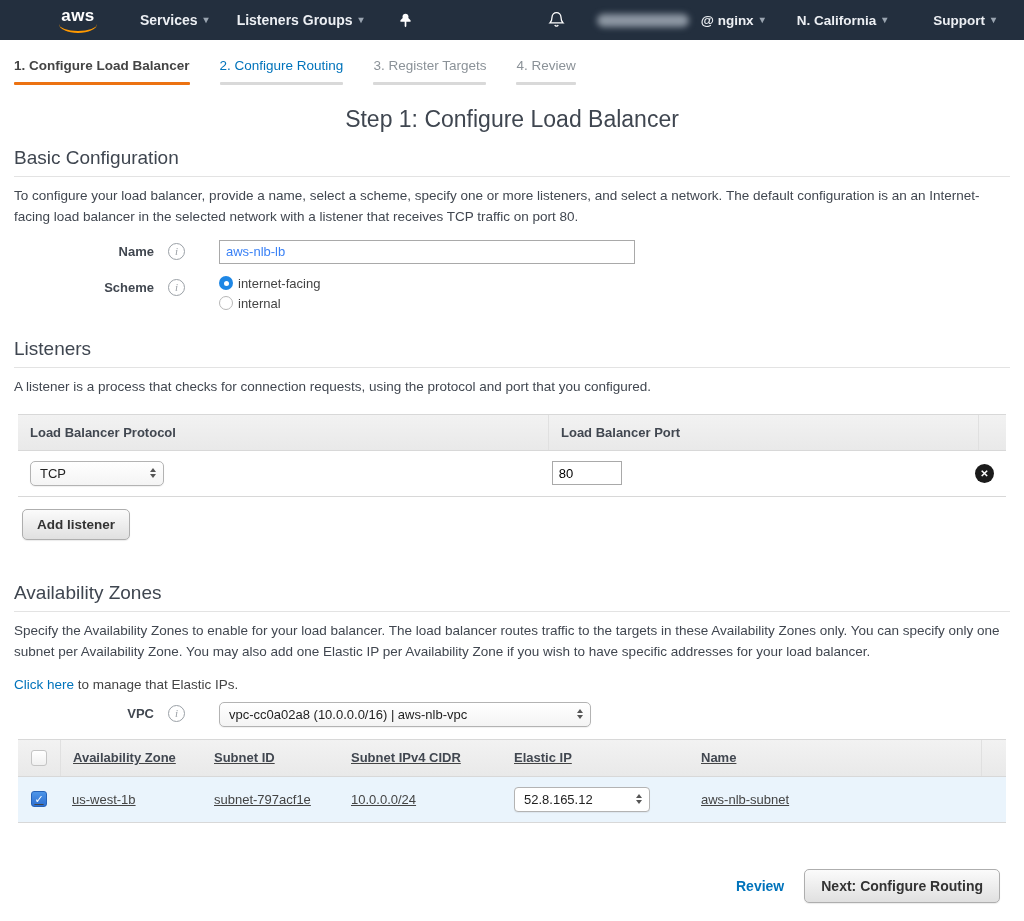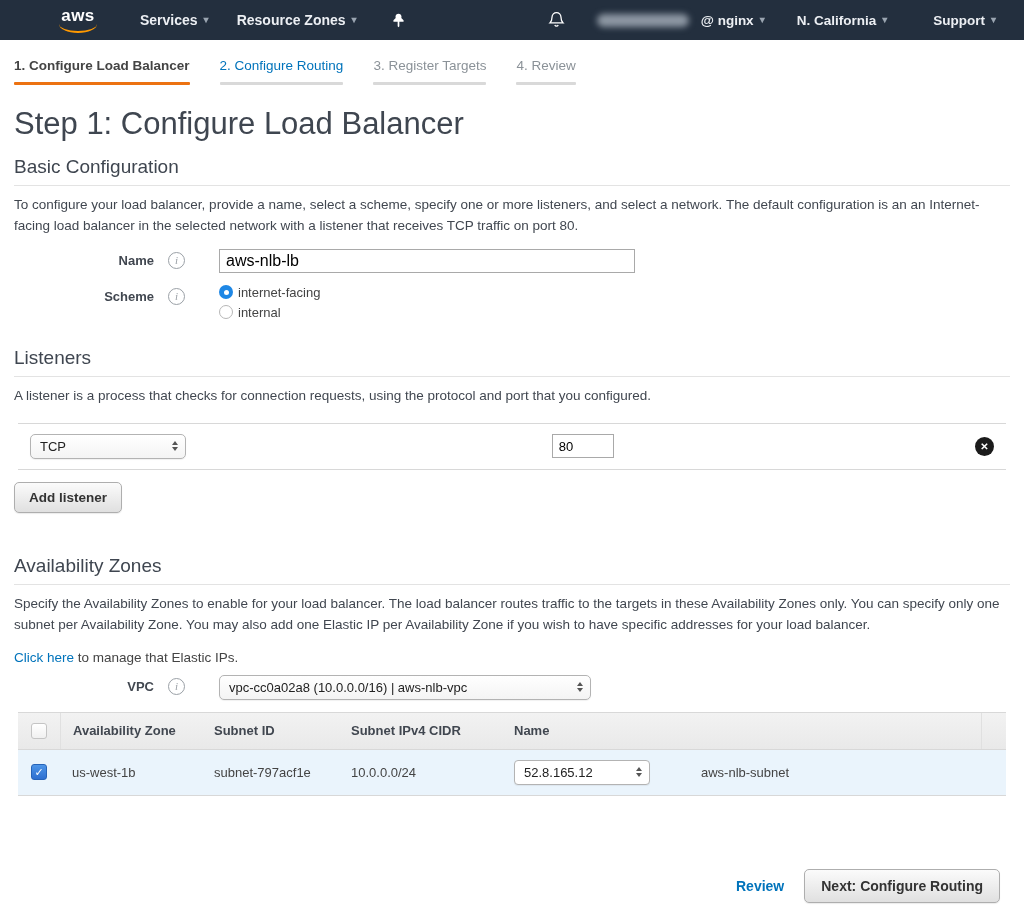--- a/index.html
+++ b/index.html
@@ -31,34 +31,34 @@
   
   .steps { display:flex; gap:30px; padding:18px 14px 0 14px; }
   .step { font-size:13.5px; padding-bottom:9px; cursor:default; }
   .step .bar { display:block; height:3px; margin-top:9px; background:#d9d9d9; border-radius:1px;}
   .step.active { font-weight:bold; color:#444; }
   .step.active .bar { background:#ec7211; }
   .step.linked { color:#0073bb; cursor:pointer; }
   .step.inactive { color:#8b9298; }
   
   .content { padding:4px 14px 0 14px; flex:1; }
-  h1.page-title { font-size:31px; font-weight:400; color:#3f4650; margin:8px 0 14px 0; }
+  h1.page-title { font-size:23px; font-weight:400; color:#3f4650; margin:8px 0 14px 0;text-align:center; }
   h2.section { font-size:19px; font-weight:400; color:#3f4650; margin-top:4px; }
   .rule { border:none; border-top:1px solid #e3e3e3; margin:7px 0 9px 0; }
   p.desc { font-size:13.5px; color:#414750; line-height:1.55; max-width:1000px; }
   a.link { color:#0073bb; text-decoration:none; cursor:pointer; }
   
   .form-row { display:flex; align-items:flex-start; margin-top:12px; }
   .form-label { width:140px; text-align:right; font-weight:bold; color:#414750; padding-top:4px;}
   .info-icon { width:17px; height:17px; border:1px solid #9aa0a6; border-radius:50%;
     color:#9aa0a6; font-size:11px; font-style:italic; font-family:"Liberation Serif",serif;
     display:inline-flex; align-items:center; justify-content:center; margin:3px 0 0 14px; cursor:pointer;}
   .form-control { margin-left:34px; }
   input.text-input { width:416px; height:24px; border:1px solid #a9a9a9; padding:2px 6px;
-    font-size:16px; color:#000000; font-family:"Liberation Sans",sans-serif;}
+    font-size:13px; color:#3b82f6; font-family:"Liberation Sans",sans-serif;}
   .radio-row { display:flex; align-items:center; margin-bottom:5px; cursor:pointer;}
   .radio { width:14px; height:14px; border-radius:50%; margin-right:5px; position:relative;
     border:1px solid #b7b7b7; background:#fff;}
   .radio.checked { border:none; background:#1e87e5; }
   .radio.checked::after { content:""; position:absolute; left:4.5px; top:4.5px; width:5px; height:5px;
     border-radius:50%; background:#fff;}
   
   .select { display:inline-flex; align-items:center; justify-content:space-between;
     border:1px solid #b3b3b3; border-radius:5px; background:linear-gradient(#fff,#f4f4f4);
     height:25px; padding:0 7px 0 9px; font-size:13px; color:#222; cursor:pointer;
@@ -70,21 +70,21 @@
   
   .tbl { margin-top:16px; border-top:1px solid #d8d8d8; border-bottom:1px solid #d8d8d8; }
   .tbl-head { display:flex; background:linear-gradient(#f2f2f2,#e9e9e9); border-bottom:1px solid #d8d8d8;
     font-weight:bold; color:#414750; }
   .tbl-head > div, .tbl-row > div { padding:10px 12px; }
   .tbl-row { display:flex; align-items:center; background:#fff; }
   .col-proto { width:530px; }
   .col-port { width:430px; border-left:1px solid #e0e0e0; }
   .col-x { flex:1; border-left:1px solid #e0e0e0; display:flex; justify-content:flex-end; }
   .tbl-row .col-port, .tbl-row .col-x, .tbl-row .col-proto { border-left:none; }
-  input.port-input { width:62px; height:24px; border:1px solid #a9a9a9; padding:2px 6px; font-size:13px;
+  input.port-input { width:70px; height:24px; border:1px solid #a9a9a9; padding:2px 6px; font-size:13px;
     font-family:"Liberation Sans",sans-serif;}
   .close-btn { width:19px; height:19px; border-radius:50%; background:#1b1b1b; color:#fff;
     display:flex; align-items:center; justify-content:center; font-size:10px; font-weight:bold; cursor:pointer;}
   .btn { display:inline-block; background:linear-gradient(#fbfbfb,#e0e0e0); border:1px solid #aeaeae;
     border-radius:5px; padding:7px 14px; font-weight:bold; font-size:13.5px; color:#333;
     cursor:pointer; box-shadow:0 1px 1px rgba(0,0,0,.08); font-family:"Liberation Sans",sans-serif;}
   .add-listener { margin-top:12px; }
   
   .az-col-cb { width:42px; display:flex; justify-content:center; }
   .az-col-zone { width:142px; }
@@ -116,21 +116,21 @@
 <div class="topnav">
   <div class="aws-logo">
     <span class="aws-word">aws</span>
     <span class="smile"></span>
   </div>
   <div class="nav-item">
     <span>Services</span>
     <span class="caret">▾</span>
   </div>
   <div class="nav-item">
-    <span>Resource Zones</span>
+    <span>Listeners Groups</span>
     <span class="caret">▾</span>
   </div>
   <div class="nav-pin">
     <svg width="15" height="15" viewBox="0 0 16 16">
         <path fill="#ffffff" d="M8 0.8c-1.8 0-3.2 1.4-3.2 3.2 0 .4.1.8.2 1.2L2.6 7.6V9.4h4.5v4.8l.9 1 .9-1V9.4h4.5V7.6l-2.4-2.4c.1-.4.2-.8.2-1.2C11.2 2.2 9.8 0.8 8 0.8z"></path>
       </svg>
   </div>
   <div class="nav-right">
     <div class="bell">
       <svg width="17" height="18" viewBox="0 0 16 17">
@@ -198,39 +198,44 @@
         <span>internal</span>
       </div>
     </div>
   </div>
 
   <h2 class="section" style="margin-top:22px">Listeners</h2>
   <hr class="rule">
   <p class="desc">A listener is a process that checks for connection requests, using the protocol and port that you configured.</p>
 
   <div class="tbl" style="margin:16px 4px 0 4px;">
+    <div class="tbl-head">
+      <div class="col-proto">Load Balancer Protocol</div>
+      <div class="col-port">Load Balancer Port</div>
+      <div class="col-x"></div>
+    </div>
     <div class="tbl-row">
       <div class="col-proto">
-        <div class="select" style="width:156px">
+        <div class="select" style="width:134px">
           <span>TCP</span>
           <span class="arrows">
               <i class="up"></i>
               <i class="dn"></i>
             </span>
         </div>
       </div>
       <div class="col-port">
         <input class="port-input" type="text" value="80" style="">
       </div>
       <div class="col-x">
         <span class="close-btn">✕</span>
       </div>
     </div>
   </div>
-  <div style="margin-left:0;">
+  <div style="margin-left:8px;">
     <button class="btn add-listener">Add listener</button>
   </div>
 
   <h2 class="section" style="margin-top:42px">Availability Zones</h2>
   <hr class="rule">
   <p class="desc" style="max-width:990px">Specify the Availability Zones to enable for your load balancer. The load balancer routes traffic to the targets in these Availability Zones only. You can specify only one subnet per Availability Zone. You may also add one Elastic IP per Availability Zone if you wish to have specific addresses for your load balancer.</p>
 
   <p class="click-line">
     <a class="link">Click here</a><span> to manage that Elastic IPs.</span>
   </p>
@@ -242,28 +247,29 @@
       <div class="select vpc-select">
         <span>vpc-cc0a02a8 (10.0.0.0/16) | aws-nlb-vpc</span>
         <span class="arrows">
             <i class="up"></i>
             <i class="dn"></i>
           </span>
       </div>
     </div>
   </div>
 
-  <div class="tbl" style="margin:12px 4px 0 4px;">
+  <div class="tbl" style="margin:12px 4px 0 4px;text-decoration:underline;">
     <div class="tbl-head">
       <div class="az-col-cb">
         <span class="checkbox"></span>
       </div>
       <div class="az-col-zone">Availability Zone</div>
       <div class="az-col-subnet">Subnet ID</div>
       <div class="az-col-cidr">Subnet IPv4 CIDR</div>
+      <div class="az-col-eip">Elastic IP</div>
       <div class="az-col-name">Name</div>
       <div class="az-head-right-sep"></div>
     </div>
     <div class="tbl-row az-row">
       <div class="az-col-cb">
         <span class="checkbox checked">✓</span>
       </div>
       <div class="az-col-zone">us-west-1b</div>
       <div class="az-col-subnet">subnet-797acf1e</div>
       <div class="az-col-cidr">10.0.0.0/24</div>

